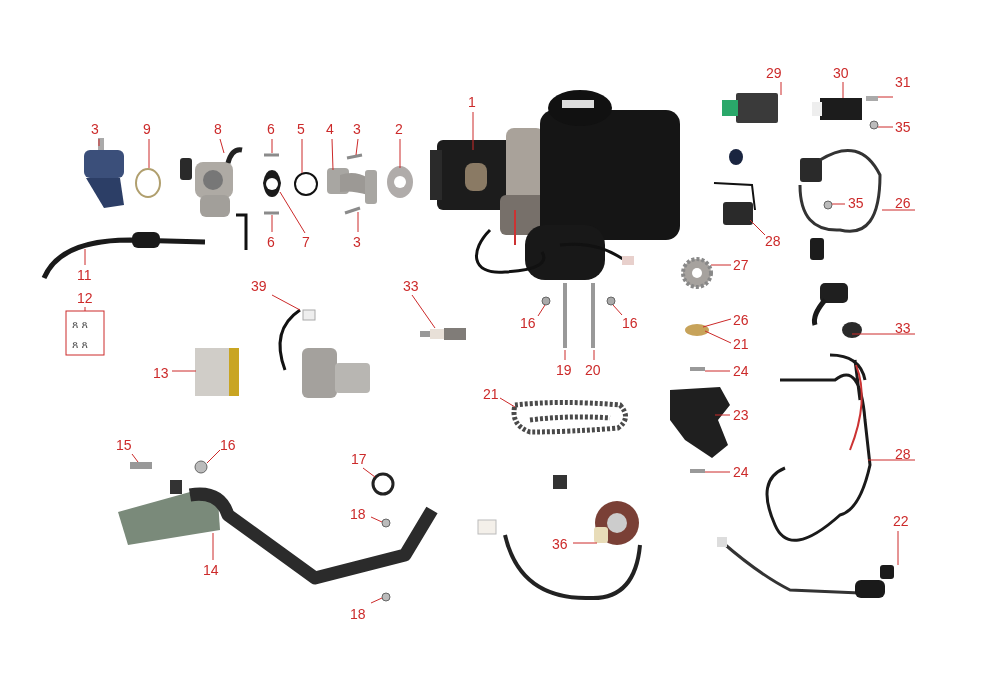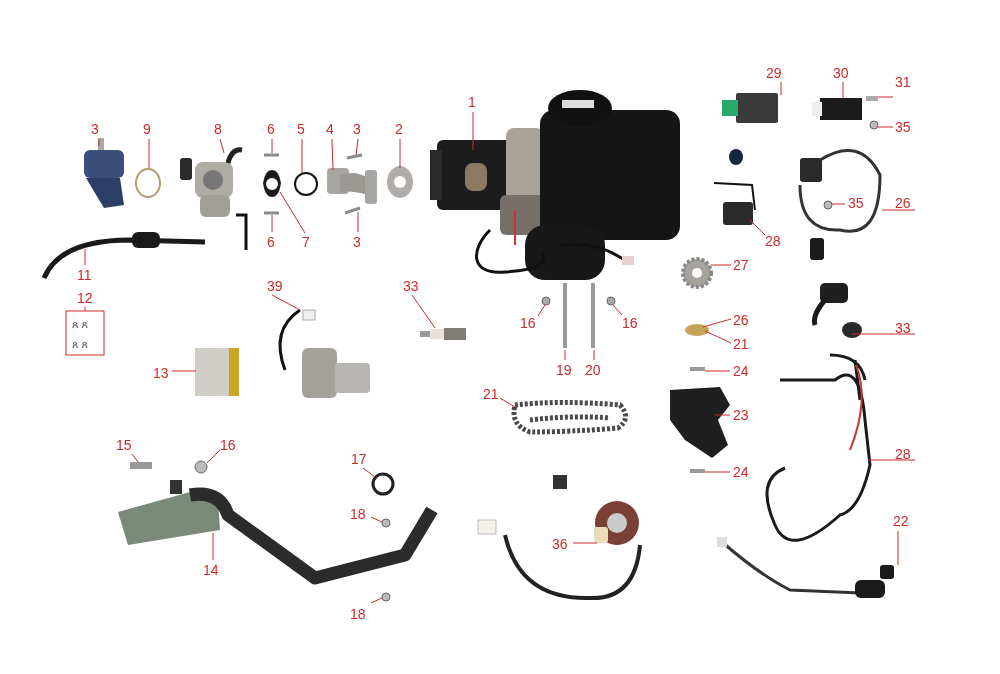--- a/index.html
+++ b/index.html
@@ -272,13 +272,13 @@
 <div class="lbl" style="left:766px;top:66px">29</div>
 <div class="lbl" style="left:833px;top:66px">30</div>
 <div class="lbl" style="left:895px;top:75px">31</div>
 <div class="lbl" style="left:895px;top:196px">26</div>
 <div class="lbl" style="left:895px;top:321px">33</div>
 <div class="lbl" style="left:895px;top:447px">28</div>
 <div class="lbl" style="left:895px;top:120px">35</div>
 <div class="lbl" style="left:848px;top:196px">35</div>
 <div class="lbl" style="left:552px;top:537px">36</div>
 <div class="lbl" style="left:403px;top:279px">33</div>
-<div class="lbl" style="left:267px;top:279px">39</div>
+<div class="lbl" style="left:251px;top:279px">39</div>
 
 </body></html>

